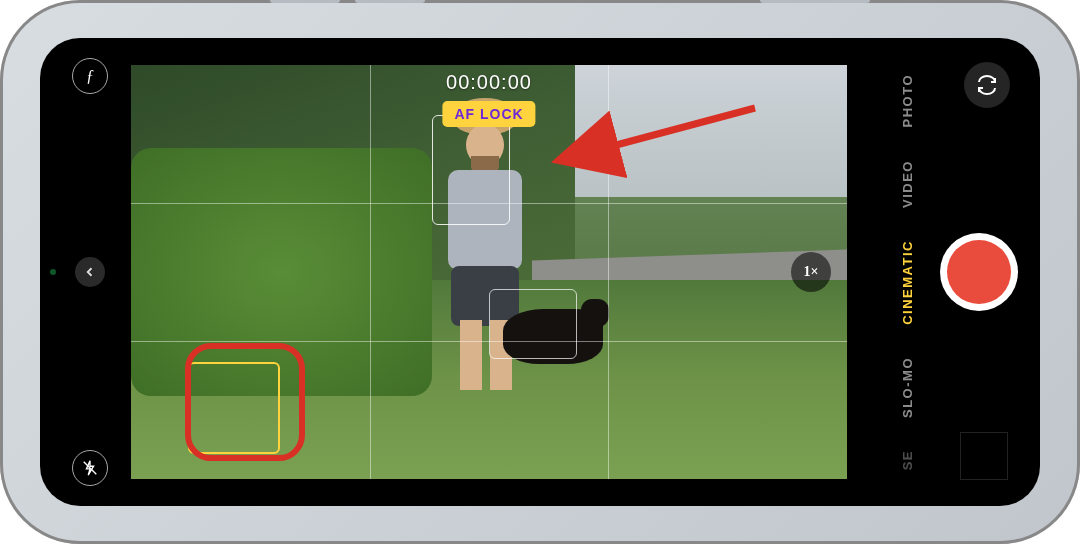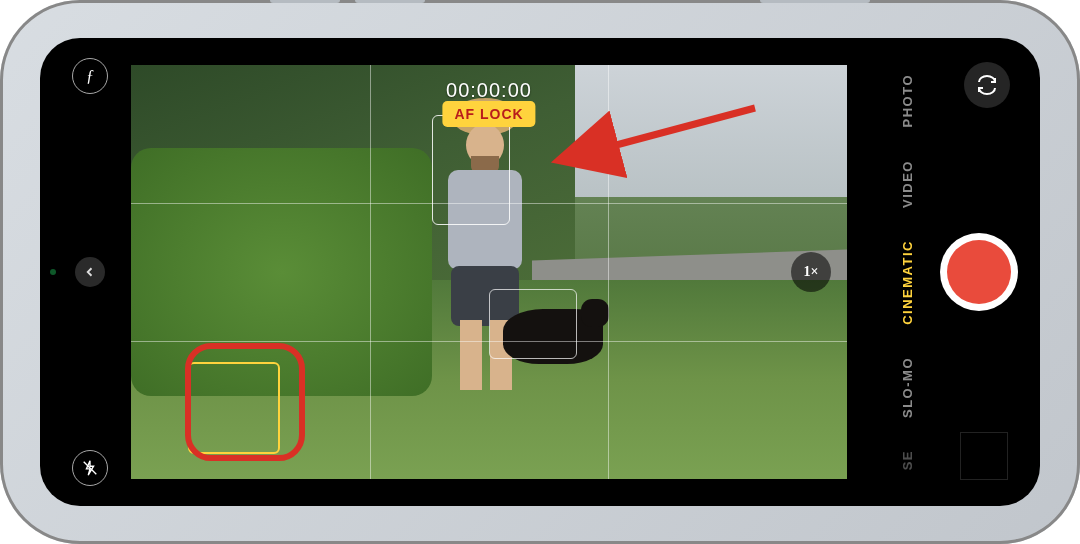--- a/index.html
+++ b/index.html
@@ -62,23 +62,23 @@
     .gv1 { position:absolute; left:33.33%; top:0; width:1px; height:100%; background:rgba(255,255,255,0.45);}
     .gv2 { position:absolute; left:66.66%; top:0; width:1px; height:100%; background:rgba(255,255,255,0.45);}
     .gh1 { position:absolute; top:33.33%; left:0; width:100%; height:1px; background:rgba(255,255,255,0.45);}
     .gh2 { position:absolute; top:66.66%; left:0; width:100%; height:1px; background:rgba(255,255,255,0.45);}
     
     
     .focus-main { position:absolute; left:42%; top:12%; width:78px; height:110px; border:1.5px solid rgba(255,255,255,0.85); border-radius:6px;}
     .focus-dog  { position:absolute; left:50%; top:54%; width:88px; height:70px; border:1.5px solid rgba(255,255,255,0.7); border-radius:6px;}
     .focus-lock-box { position:absolute; left:8%; bottom:6%; width:92px; height:92px; border:2px solid #ffd33d; border-radius:6px;}
     
-    .timer { position:absolute; top:14px; left:50%; transform:translateX(-50%); color:#fff; font:500 20px -apple-system,Helvetica,Arial; letter-spacing:1px; text-shadow:0 1px 2px rgba(0,0,0,.5);}
-    
-    .af-lock-pill { position:absolute; top:36px; left:50%; transform:translateX(-50%); background:#ffd33d; color:#b91c1c; font:700 14px -apple-system,Helvetica,Arial; padding:5px 12px; border-radius:5px; letter-spacing:1px;}
+    .timer { position:absolute; top:6px; left:50%; transform:translateX(-50%); color:#fff; font:500 20px -apple-system,Helvetica,Arial; letter-spacing:1px; text-shadow:0 1px 2px rgba(0,0,0,.5);}
+    
+    .af-lock-pill { position:absolute; top:36px; left:50%; transform:translateX(-50%); background:#ffd33d; color:#6d28d9; font:700 14px -apple-system,Helvetica,Arial; padding:5px 12px; border-radius:5px; letter-spacing:1px;}
     
     .zoom-chip { position:absolute; right:16px; top:50%; transform:translateY(-50%); width:40px; height:40px; border-radius:50%; background:rgba(0,0,0,0.55); color:#fff; font:600 14px -apple-system; display:flex; align-items:center; justify-content:center;}
     
     
     .left-col { position:absolute; left:20px; top:0; bottom:0; width:60px; display:flex; flex-direction:column; justify-content:space-between; align-items:center; padding:20px 0;}
     .circ-btn { width:36px; height:36px; border-radius:50%; border:1.5px solid rgba(255,255,255,0.65); display:flex; align-items:center; justify-content:center; color:#fff; font:italic 16px serif;}
     .chevron-btn { width:30px; height:30px; border-radius:50%; background:rgba(60,60,60,.7); display:flex; align-items:center; justify-content:center;}
     .chevron-btn svg { width:12px; height:12px; stroke:#ddd; stroke-width:2.5; fill:none;}
     
     

